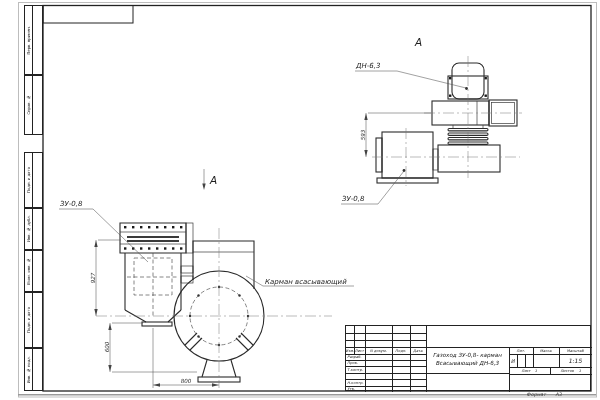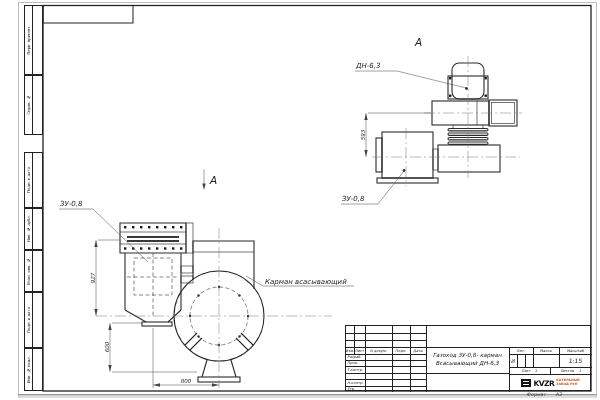--- a/index.html
+++ b/index.html
@@ -323,31 +323,20 @@
 
     <div class="tbt" style="left:163px;top:41px;width:41px;height:7px;gap:4px;">
       <span>Лист</span>
       <span>1</span>
     </div>
     <div class="tbt" style="left:204px;top:41px;width:42px;height:7px;gap:5px;">
       <span>Листов</span>
       <span>1</span>
     </div>
 
-    <div id="company">
-      <div id="logo-box">
-        <div class="slit" style="top:2px;"></div>
-        <div class="slit" style="top:5px;"></div>
-      </div>
-      <div id="logo-text">KVZR</div>
-      <div id="company-lines">
-        <div>КОТЕЛЬНЫЙ</div>
-        <div>ЗАВОД РЭП</div>
-      </div>
-    </div>
   </div>
 
   <div id="format">
     <span>Формат</span>
     <span>А3</span>
   </div>
 
 </div>
 
 </body></html>

